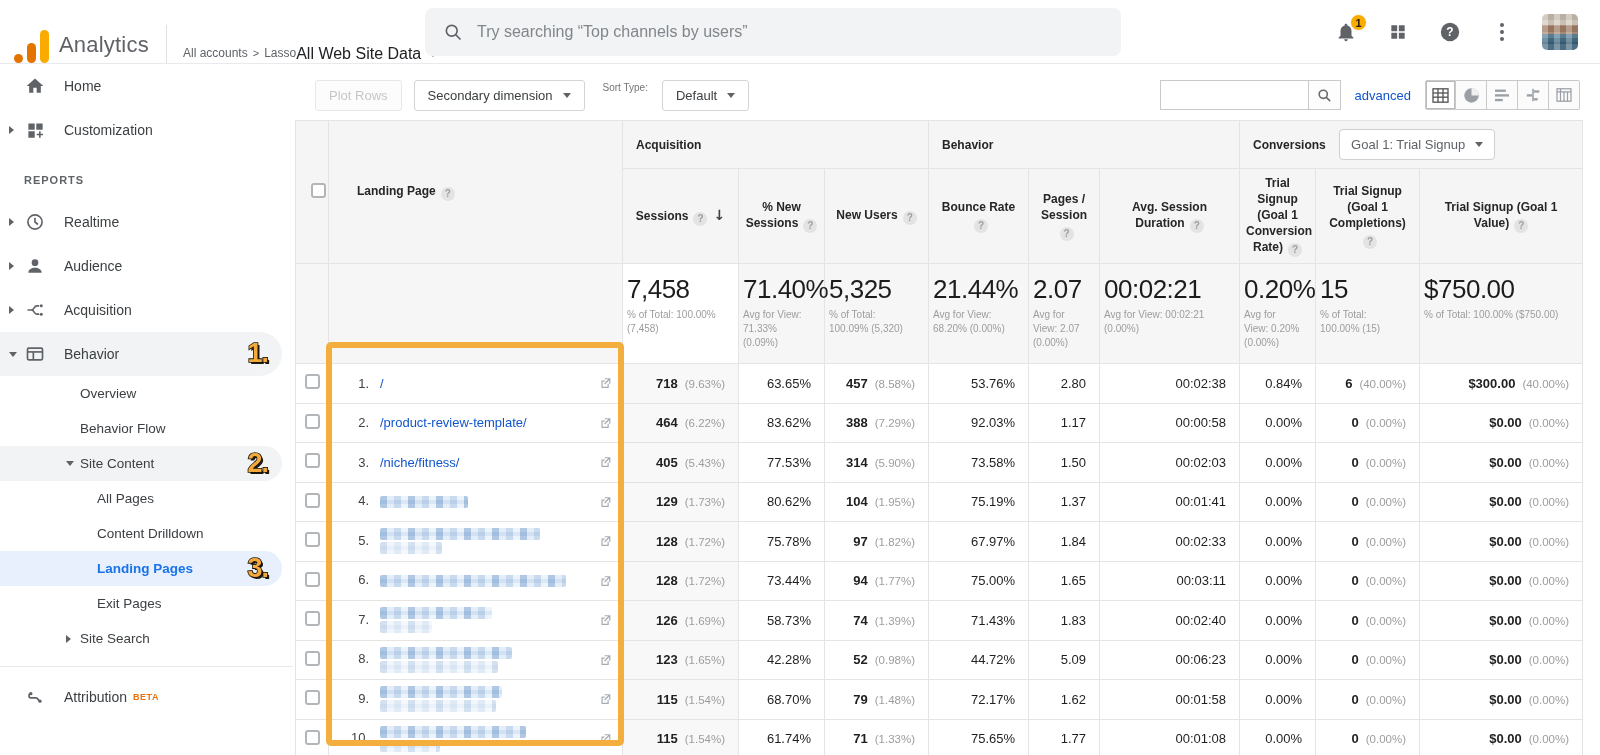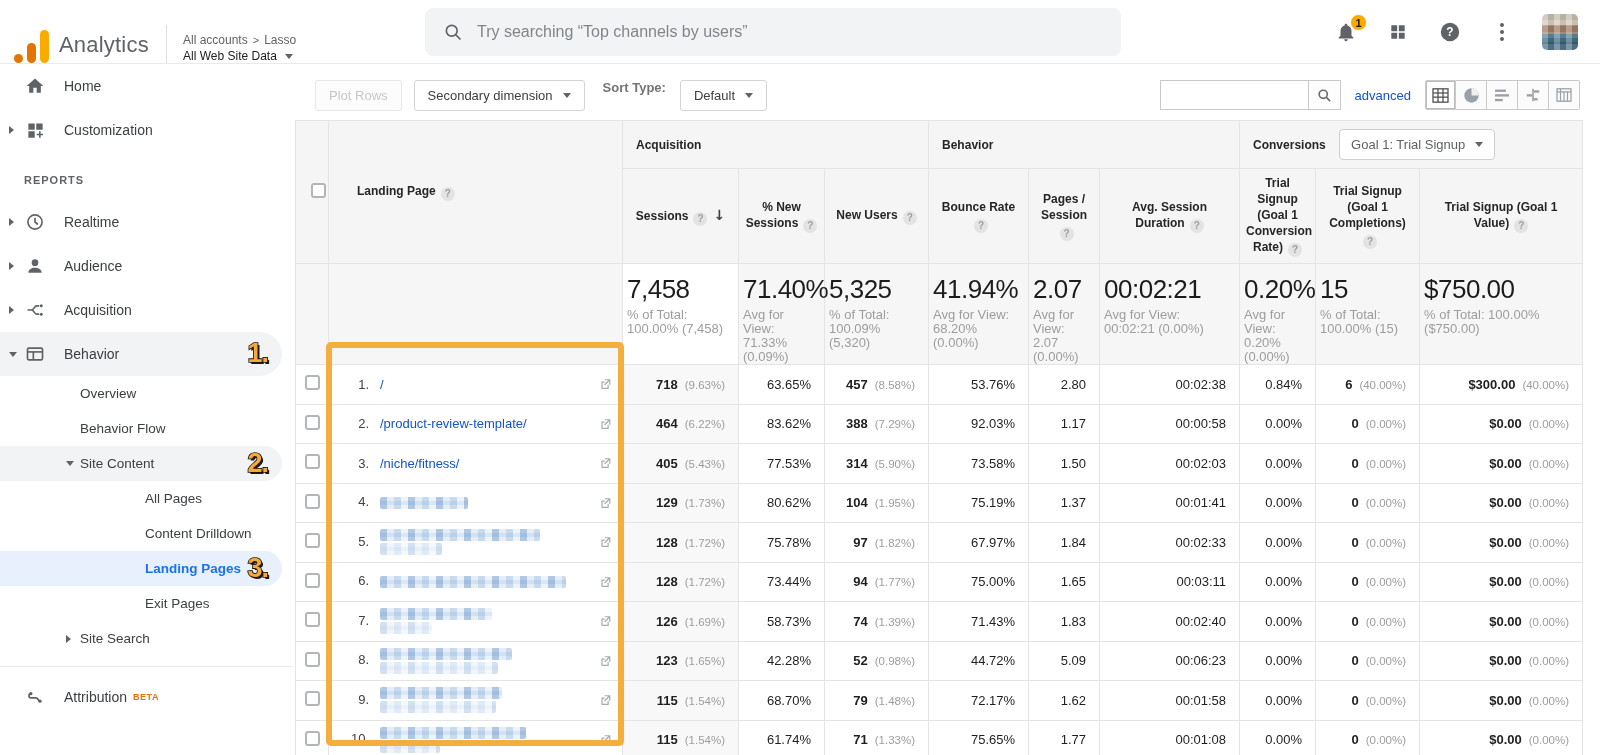--- a/index.html
+++ b/index.html
@@ -9,24 +9,24 @@
   
   .app-header { position:absolute; left:0; top:0; width:1600px; height:64px; background:#fff;
     border-bottom:1px solid #e8eaed; display:flex; align-items:flex-end; z-index:30; }
   .logo-area { display:flex; align-items:center; padding-left:14px; width:164px; }
   .ga-logo { display:flex; align-items:flex-end; height:36px; gap:4px; margin-right:10px; }
   .ga-logo .bar1 { width:9px; height:9px; border-radius:50%; background:#e37400; }
   .ga-logo .bar2 { width:9px; height:20px; border-radius:5px; background:#e37400; }
   .ga-logo .bar3 { width:9px; height:33px; border-radius:5px; background:#f9ab00; }
   .product-name { font-size:22px; color:#5f6368; letter-spacing:.2px; }
   .v-div { width:1px; height:38px; background:#e0e0e0; margin:0 16px 0 2px; }
-  .account-block { display:flex; flex-direction:column; justify-content:center; }
+  .account-block { display:flex; flex-direction:row; justify-content:center; }
   .crumbs { font-size:12px; color:#5f6368; display:flex; gap:5px; align-items:center; }
   .crumb-sep { font-size:11px; color:#5f6368; }
-  .property { display:flex; align-items:center; gap:8px; font-size:12px; color:#202124; margin-top:2px; cursor:pointer; }
+  .property { display:flex; align-items:center; gap:8px; font-size:16px; color:#202124; margin-top:2px; cursor:pointer; }
   .caret-d { width:0; height:0; border-left:4px solid transparent; border-right:4px solid transparent; border-top:5px solid #5f6368; }
   .header-search { position:absolute; left:425px; top:8px; width:696px; height:48px; background:#f1f3f4;
     border-radius:8px; display:flex; align-items:center; padding-left:18px; gap:14px; }
   .header-search input { border:none; outline:none; background:transparent; font-size:16px; color:#3c4043; width:600px;
     font-family:"Liberation Sans","DejaVu Sans",sans-serif; }
   .header-search input::placeholder { color:#80868b; }
   .header-actions { position:absolute; right:22px; top:0; height:64px; display:flex; align-items:center; gap:28px; }
   .hicon { position:relative; width:24px; height:24px; display:flex; align-items:center; justify-content:center; cursor:pointer; }
   .badge { position:absolute; top:-6px; right:-9px; min-width:17px; height:17px; border-radius:50%; background:#f9ab00;
     color:#241a00; font-size:11px; font-weight:bold; display:flex; align-items:center; justify-content:center; border:1px solid #fff; }
@@ -36,21 +36,21 @@
     background:
       repeating-linear-gradient(90deg, rgba(255,255,255,.25) 0 6px, rgba(0,0,0,.06) 6px 12px),
       repeating-linear-gradient(0deg, rgba(255,255,255,.12) 0 6px, rgba(0,0,0,.05) 6px 12px),
       linear-gradient(180deg,#cfc5b6 0 30%, #a8836a 30% 55%, #47748b 55% 78%, #39617a 78% 100%); }
 
   
   .sidebar { position:absolute; left:0; top:64px; width:293px; bottom:0; background:#fff; z-index:20; }
   .nav-item { position:relative; display:flex; align-items:center; cursor:pointer; }
   .nav-item.top { height:44px; font-size:14px; }
   .nav-item.sub1 { height:35px; font-size:13.5px; }
-  .nav-item.sub2 { height:35px; font-size:13.5px;padding-left:48px; }
+  .nav-item.sub2 { height:35px; font-size:13.5px; }
   .nav-label { color:#3c4043; }
   .nav-icon { position:absolute; left:24px; width:22px; height:22px; display:flex; align-items:center; justify-content:center; }
   .nav-item.top .nav-label { margin-left:64px; }
   .nav-item.sub1 .nav-label { margin-left:80px; }
   .nav-item.sub2 .nav-label { margin-left:97px; }
   .caret { position:absolute; }
   .caret.r { width:0; height:0; border-top:4px solid transparent; border-bottom:4px solid transparent; border-left:5px solid #5f6368; }
   .caret.d { width:0; height:0; border-left:4px solid transparent; border-right:4px solid transparent; border-top:5px solid #5f6368; }
   .nav-item.top .caret { left:9px; }
   .nav-item.sub1 .caret { left:66px; }
@@ -69,21 +69,21 @@
   .content { position:absolute; left:293px; top:64px; right:0; bottom:0; background:#fff; }
   .explorer-line { position:absolute; left:0; right:0; top:7px; height:1px; background:#dcdcdc; }
   .notch { position:absolute; left:160px; top:2px; width:11px; height:11px; background:#fff;
     border-top:1px solid #cfcfcf; border-left:1px solid #cfcfcf; transform:rotate(45deg); }
   .toolbar { position:relative; height:56px; background:#fff; }
   .tb-left { position:absolute; left:22px; top:16px; display:flex; align-items:center; gap:12px; }
   .btn { border:1px solid #d4d4d4; border-radius:3px; background:#fff; color:#3c4043; font-size:13px; height:31px;
     padding:0 13px; display:inline-flex; align-items:center; gap:10px; cursor:pointer;
     font-family:"Liberation Sans","DejaVu Sans",sans-serif; }
   .btn.disabled { color:#c4c7ca; background:#fcfcfc; border-color:#e7e7e7; cursor:default; }
-  .tb-label { font-size:13px; color:#757575; margin:0 2px 16px 6px;font-weight:bold; }
+  .tb-label { font-size:10px; color:#757575; margin:0 2px 16px 6px; }
   .tb-right { position:absolute; right:20px; top:16px; display:flex; align-items:center; gap:14px; }
   .tbl-search { display:flex; }
   .tbl-search input { width:148px; height:30px; border:1px solid #c9c9c9; border-right:none; padding:0 8px; font-size:13px; outline:none; }
   .tbl-search .sbtn { width:33px; height:30px; border:1px solid #c9c9c9; background:#fdfdfd; display:flex; align-items:center; justify-content:center; cursor:pointer; }
   .advanced { font-size:13px; color:#1155cc; cursor:pointer; }
   .segmented { display:flex; }
   .seg { width:31px; height:30px; border:1px solid #c9c9c9; border-left:none; background:#fbfbfb; display:flex; align-items:center; justify-content:center; cursor:pointer; }
   .seg:first-child { border-left:1px solid #c9c9c9; border-radius:2px 0 0 2px; }
   .seg:last-child { border-radius:0 2px 2px 0; }
   .seg.active { background:#fff; box-shadow:inset 0 0 0 1px #bbb; }
@@ -100,21 +100,21 @@
     font-size:10px; line-height:14px; text-align:center; font-weight:bold; margin-left:5px; vertical-align:-2px; cursor:pointer; }
   .help::after { content:"?"; }
   .sort-arrow { font-family:"DejaVu Sans",sans-serif; font-size:14px; color:#424242; margin-left:6px; font-weight:bold; }
   .goal-select { display:inline-flex; align-items:center; gap:10px; background:#fff; border:1px solid #cfcfcf; border-radius:4px;
     height:31px; padding:0 11px; font-size:13px; color:#5f6368; font-weight:normal; margin-left:10px; cursor:pointer; }
   .checkbox { display:inline-block; width:15px; height:15px; border:2px solid #b3b6b9; border-radius:3px; background:#fff; cursor:pointer; }
 
   tr.summary-row td { height:100px; background:#f6f6f6; vertical-align:top; padding:10px 13px 0 4px; }
   tr.summary-row td.white { background:#fff; }
   .sum-val { font-size:26px; color:#1c1c1c; letter-spacing:-.5px; }
-  .sum-note { font-size:13px; color:#9d9d9d; line-height:14px; margin-top:3px; }
+  .sum-note { font-size:10px; color:#9d9d9d; line-height:14px; margin-top:3px; }
 
   tbody tr.data-row td { height:39.5px; background:#fff; font-size:13px; color:#1f1f1f; }
   tbody tr.data-row td.num, tbody tr.data-row td.pct { text-align:right; padding-right:13px; }
   tbody tr.data-row td.sorted { background:#f8f8f8; }
   td.landing { position:relative; padding-left:14px; }
   .rownum { display:inline-block; width:26px; text-align:right; margin-right:11px; color:#424242; }
   a.plink { color:#1155cc; text-decoration:none; cursor:pointer; }
   .ext { position:absolute; right:10px; top:50%; transform:translateY(-50%); cursor:pointer; display:flex; }
   .bold { font-weight:bold; }
   .sub { color:#9d9d9d; font-size:11.5px; margin-left:7px; }
@@ -428,21 +428,21 @@
           </td>
         <td>
             <div class="sum-val">71.40%</div>
             <div class="sum-note">Avg for View: 71.33% (0.09%)</div>
           </td>
         <td>
             <div class="sum-val">5,325</div>
             <div class="sum-note">% of Total: 100.09% (5,320)</div>
           </td>
         <td>
-            <div class="sum-val">41.94%</div>
+            <div class="sum-val">21.44%</div>
             <div class="sum-note">Avg for View: 68.20% (0.00%)</div>
           </td>
         <td>
             <div class="sum-val">2.07</div>
             <div class="sum-note">Avg for View: 2.07 (0.00%)</div>
           </td>
         <td>
             <div class="sum-val">00:02:21</div>
             <div class="sum-note">Avg for View: 00:02:21 (0.00%)</div>
           </td>

